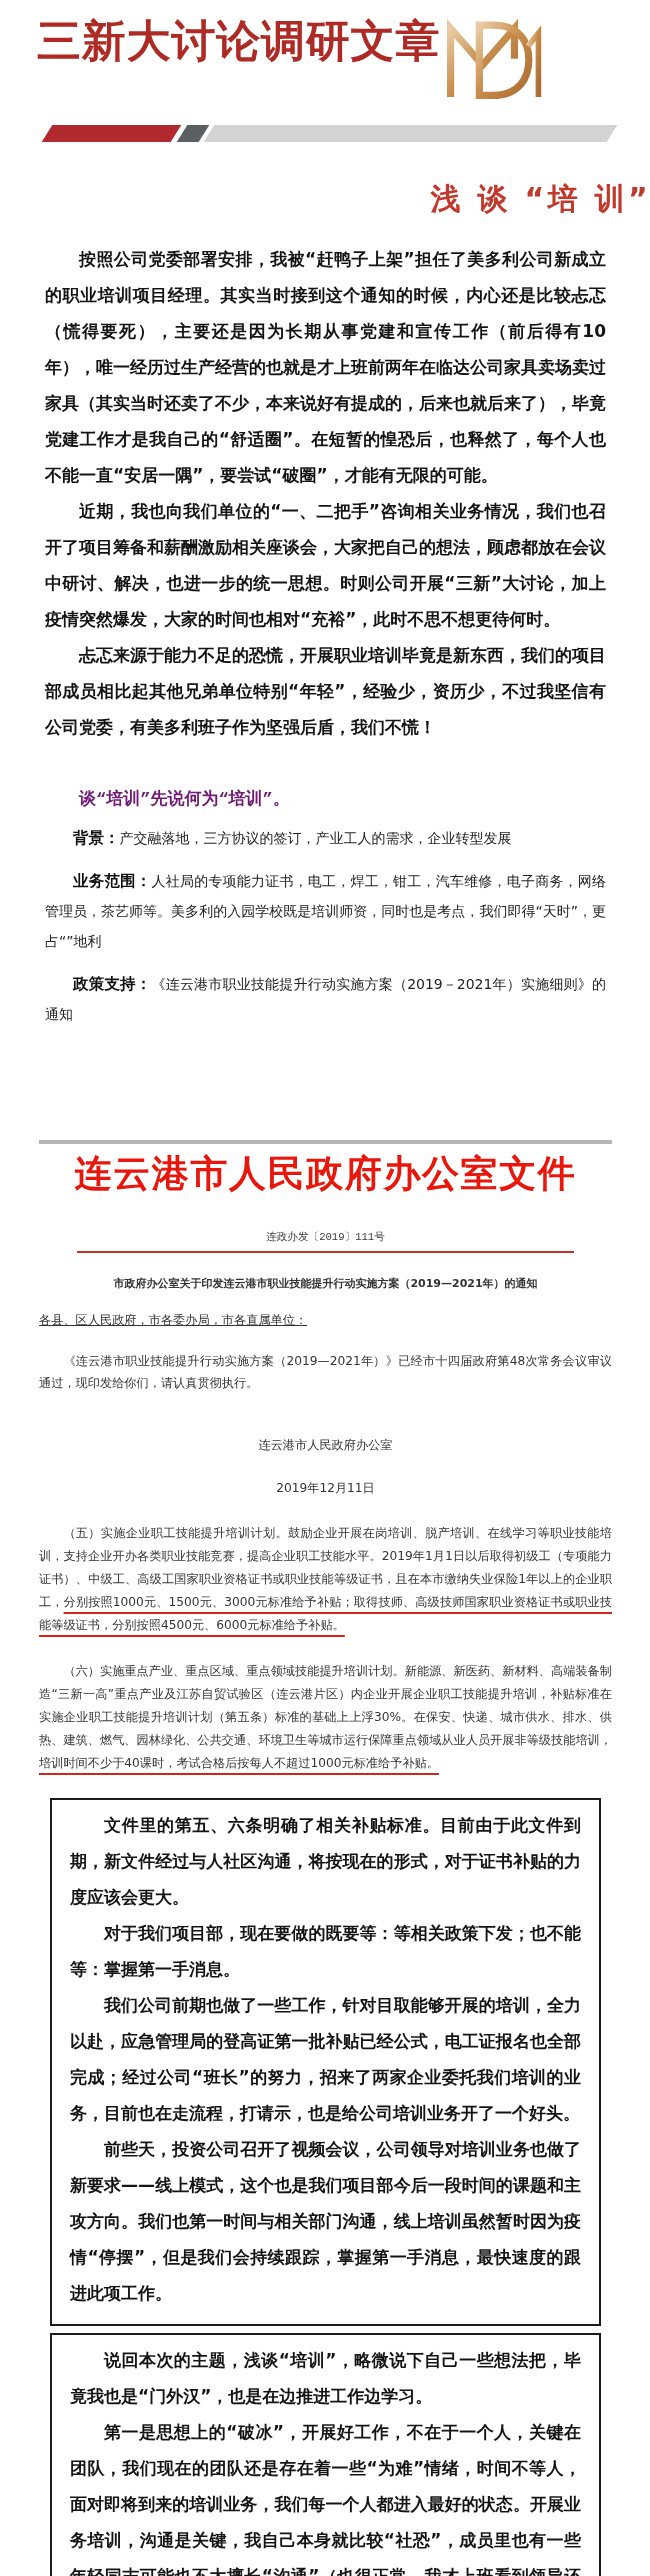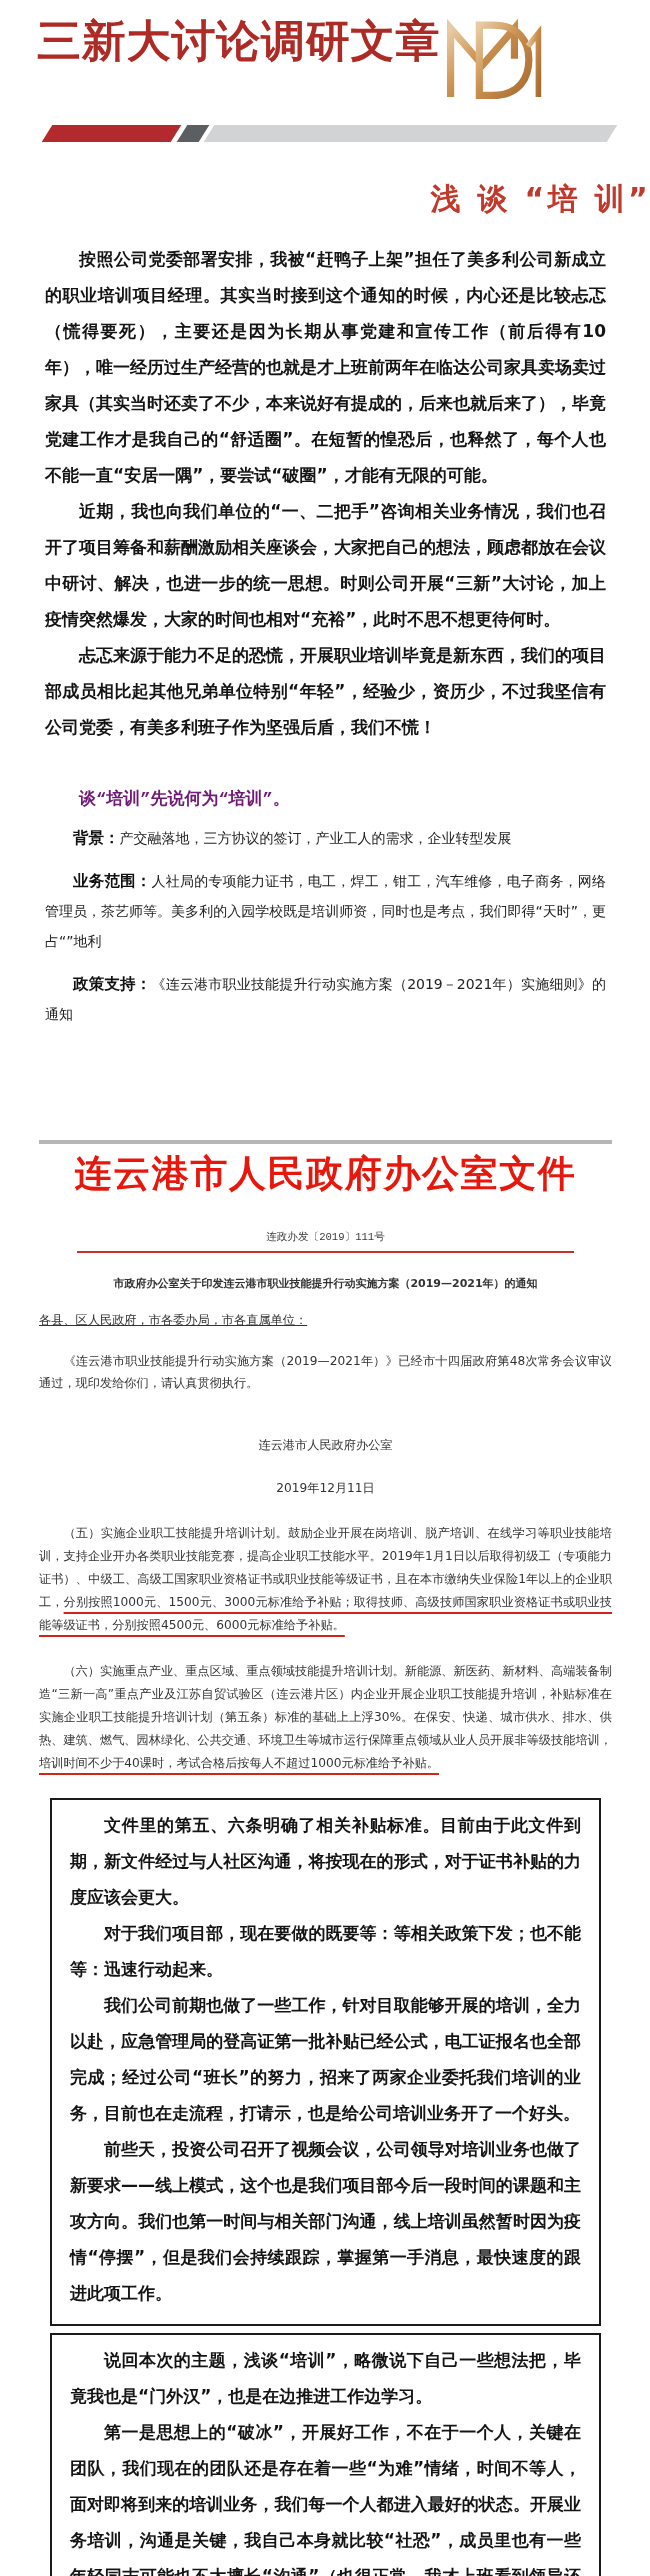--- a/index.html
+++ b/index.html
@@ -128,21 +128,21 @@
     <p class="gov-text gov-para">《连云港市职业技能提升行动实施方案（2019—2021年）》已经市十四届政府第48次常务会议审议通过，现印发给你们，请认真贯彻执行。</p>
     <div class="gov-text issuer">连云港市人民政府办公室</div>
     <div class="gov-text gov-date">2019年12月11日</div>
 
     <p class="gov-text clause"><span>（五）实施企业职工技能提升培训计划。鼓励企业开展在岗培训、脱产培训、在线学习等职业技能培训，支持企业开办各类职业技能竞赛，提高企业职工技能水平。2019年1月1日以后取得初级工（专项能力证书）、中级工、高级工国家职业资格证书或职业技能等级证书，且在本市缴纳失业保险1年以上的企业职工，</span><span class="hl">分别按照1000元、1500元、3000元标准给予补贴；取得技师、高级技师国家职业资格证书或职业技能等级证书，分别按照4500元、6000元标准给予补贴。</span></p>
     <p class="gov-text clause"><span>（六）实施重点产业、重点区域、重点领域技能提升培训计划。新能源、新医药、新材料、高端装备制造“三新一高”重点产业及江苏自贸试验区（连云港片区）内企业开展企业职工技能提升培训，补贴标准在实施企业职工技能提升培训计划（第五条）标准的基础上上浮30%。在保安、快递、城市供水、排水、供热、建筑、燃气、园林绿化、公共交通、环境卫生等城市运行保障重点领域从业人员开展非等级技能培训，</span><span class="hl">培训时间不少于40课时，考试合格后按每人不超过1000元标准给予补贴。</span></p>
   </div>
 
   <div class="text-box box-1">
     <p>文件里的第五、六条明确了相关补贴标准。目前由于此文件到期，新文件经过与人社区沟通，将按现在的形式，对于证书补贴的力度应该会更大。</p>
-    <p>对于我们项目部，现在要做的既要等：等相关政策下发；也不能等：迅速行动起来。</p>
+    <p>对于我们项目部，现在要做的既要等：等相关政策下发；也不能等：掌握第一手消息。</p>
     <p>我们公司前期也做了一些工作，针对目取能够开展的培训，全力以赴，应急管理局的登高证第一批补贴已经公式，电工证报名也全部完成；经过公司“班长”的努力，招来了两家企业委托我们培训的业务，目前也在走流程，打请示，也是给公司培训业务开了一个好头。</p>
     <p>前些天，投资公司召开了视频会议，公司领导对培训业务也做了新要求——线上模式，这个也是我们项目部今后一段时间的课题和主攻方向。我们也第一时间与相关部门沟通，线上培训虽然暂时因为疫情“停摆”，但是我们会持续跟踪，掌握第一手消息，最快速度的跟进此项工作。</p>
   </div>
 
   <div class="text-box box-2">
     <p>说回本次的主题，浅谈“培训”，略微说下自己一些想法把，毕竟我也是“门外汉”，也是在边推进工作边学习。</p>
     <p>第一是思想上的“破冰”，开展好工作，不在于一个人，关键在团队，我们现在的团队还是存在着一些“为难”情绪，时间不等人，面对即将到来的培训业务，我们每一个人都进入最好的状态。开展业务培训，沟通是关键，我自己本身就比较“社恐”，成员里也有一些年轻同志可能也不太擅长“沟通”（也很正常，我才上班看到领导还躲着走），我想下一步要利用好工余时间多开展团队建设活动，相互打开心扉，才能心往一处想，劲往一处使。</p>
 
   </div>
 

